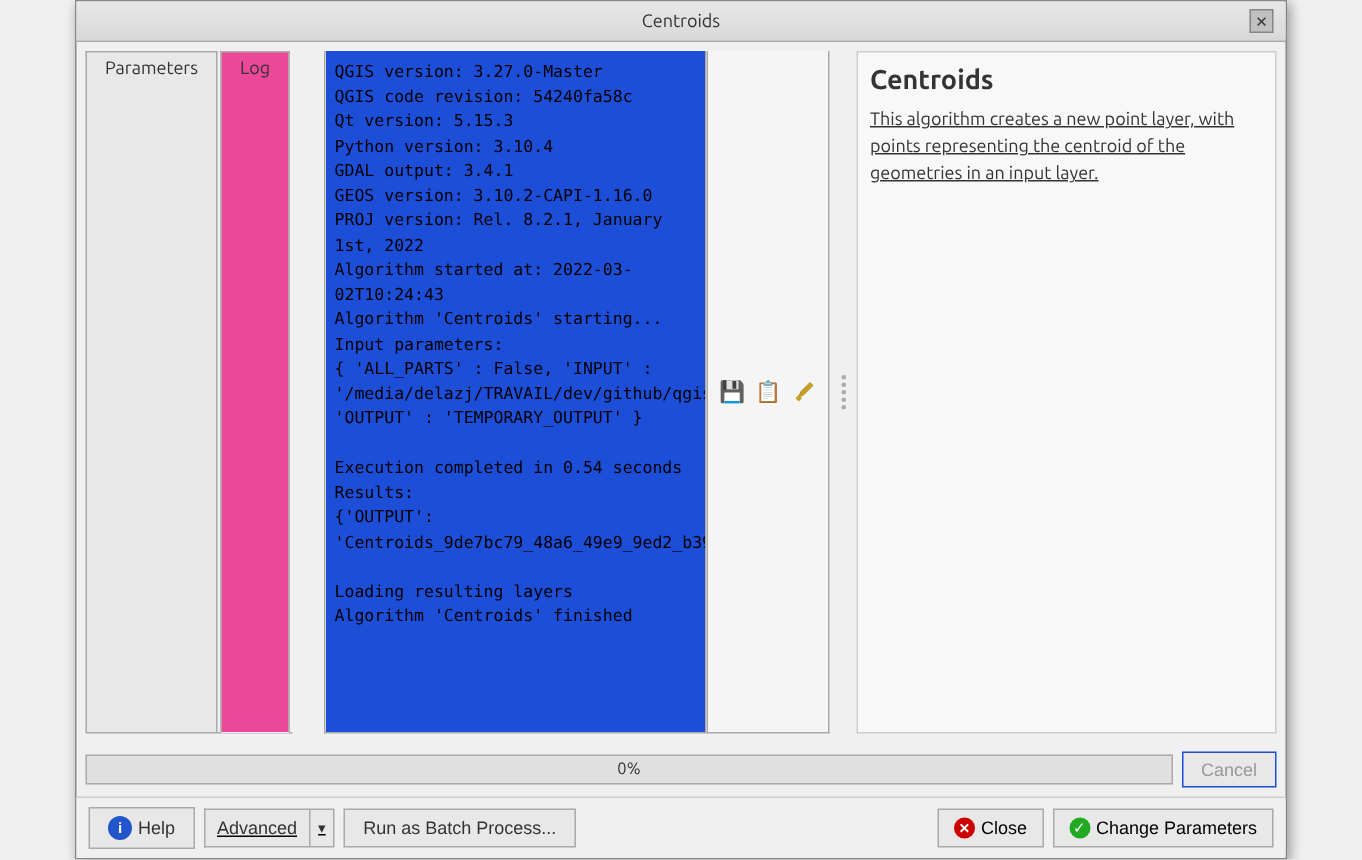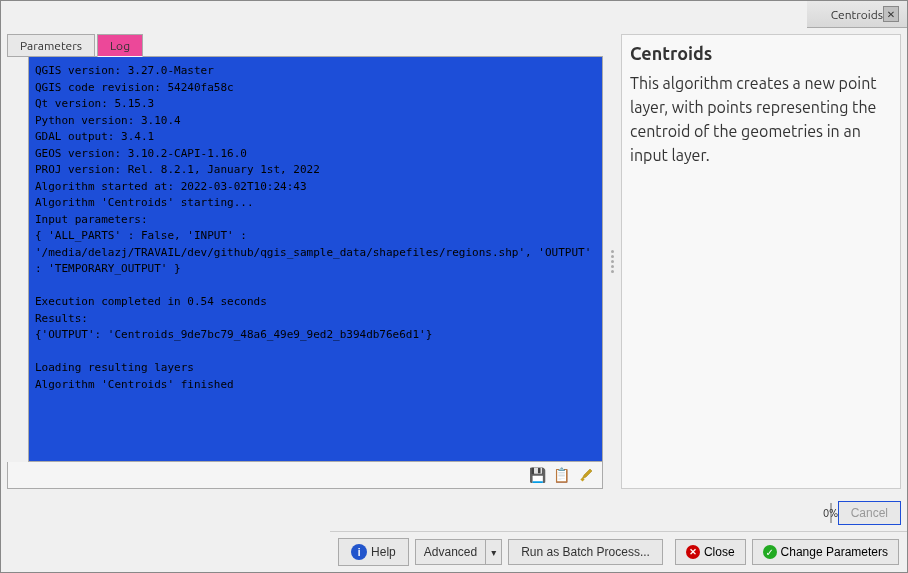--- a/index.html
+++ b/index.html
@@ -8,28 +8,27 @@
       font-size: 12px;
       background: #f0f0f0;
       display: flex;
       justify-content: center;
       align-items: center;
       width: 908px;
       height: 573px;
     }
 
     .dialog {
-      width: 908px;
+      width: 808px;
       height: 573px;
       background: #f0f0f0;
       border: 1px solid #888;
       display: flex;
       flex-direction: column;
       box-shadow: 2px 2px 8px rgba(0,0,0,0.4);
-      align-items: flex-end;
     }
 
     .title-bar {
       background: linear-gradient(to bottom, #e8e8e8, #d8d8d8);
       border-bottom: 1px solid #aaa;
       padding: 5px 8px;
       display: flex;
       justify-content: space-between;
       align-items: center;
       flex-shrink: 0;
@@ -58,21 +57,21 @@
     .dialog-body {
       display: flex;
       flex: 1;
       overflow: hidden;
       padding: 6px;
       gap: 6px;
     }
 
     .left-panel {
       display: flex;
-      flex-direction: column;
+      flex-direction: row;
       flex: 1;
       min-width: 0;
     }
 
     .tabs {
       display: flex;
       border-bottom: 1px solid #aaa;
       margin-bottom: 0;
     }
 
@@ -146,24 +145,25 @@
     }
 
     .help-title {
       font-size: 18px;
       font-weight: bold;
       color: #333;
       margin-bottom: 8px;
     }
 
     .help-text {
-      font-size: 16px;
+      font-size: 12px;
       color: #333;
       line-height: 1.5;
       margin-bottom: 10px;
+      text-decoration: underline;
     }
 
     .progress-row {
       padding: 6px;
       display: flex;
       align-items: center;
       gap: 6px;
       flex-shrink: 0;
     }
 
@@ -217,20 +217,21 @@
       font-size: 12px;
       color: #333;
       display: flex;
       align-items: center;
       gap: 4px;
     }
 
     .btn-advanced {
       display: flex;
       align-items: stretch;
+      text-decoration: underline;
     }
 
     .btn-advanced-main {
       padding: 5px 8px;
       background: #e8e8e8;
       border: 1px solid #aaa;
       border-right: none;
       cursor: pointer;
       font-size: 12px;
       color: #333;

